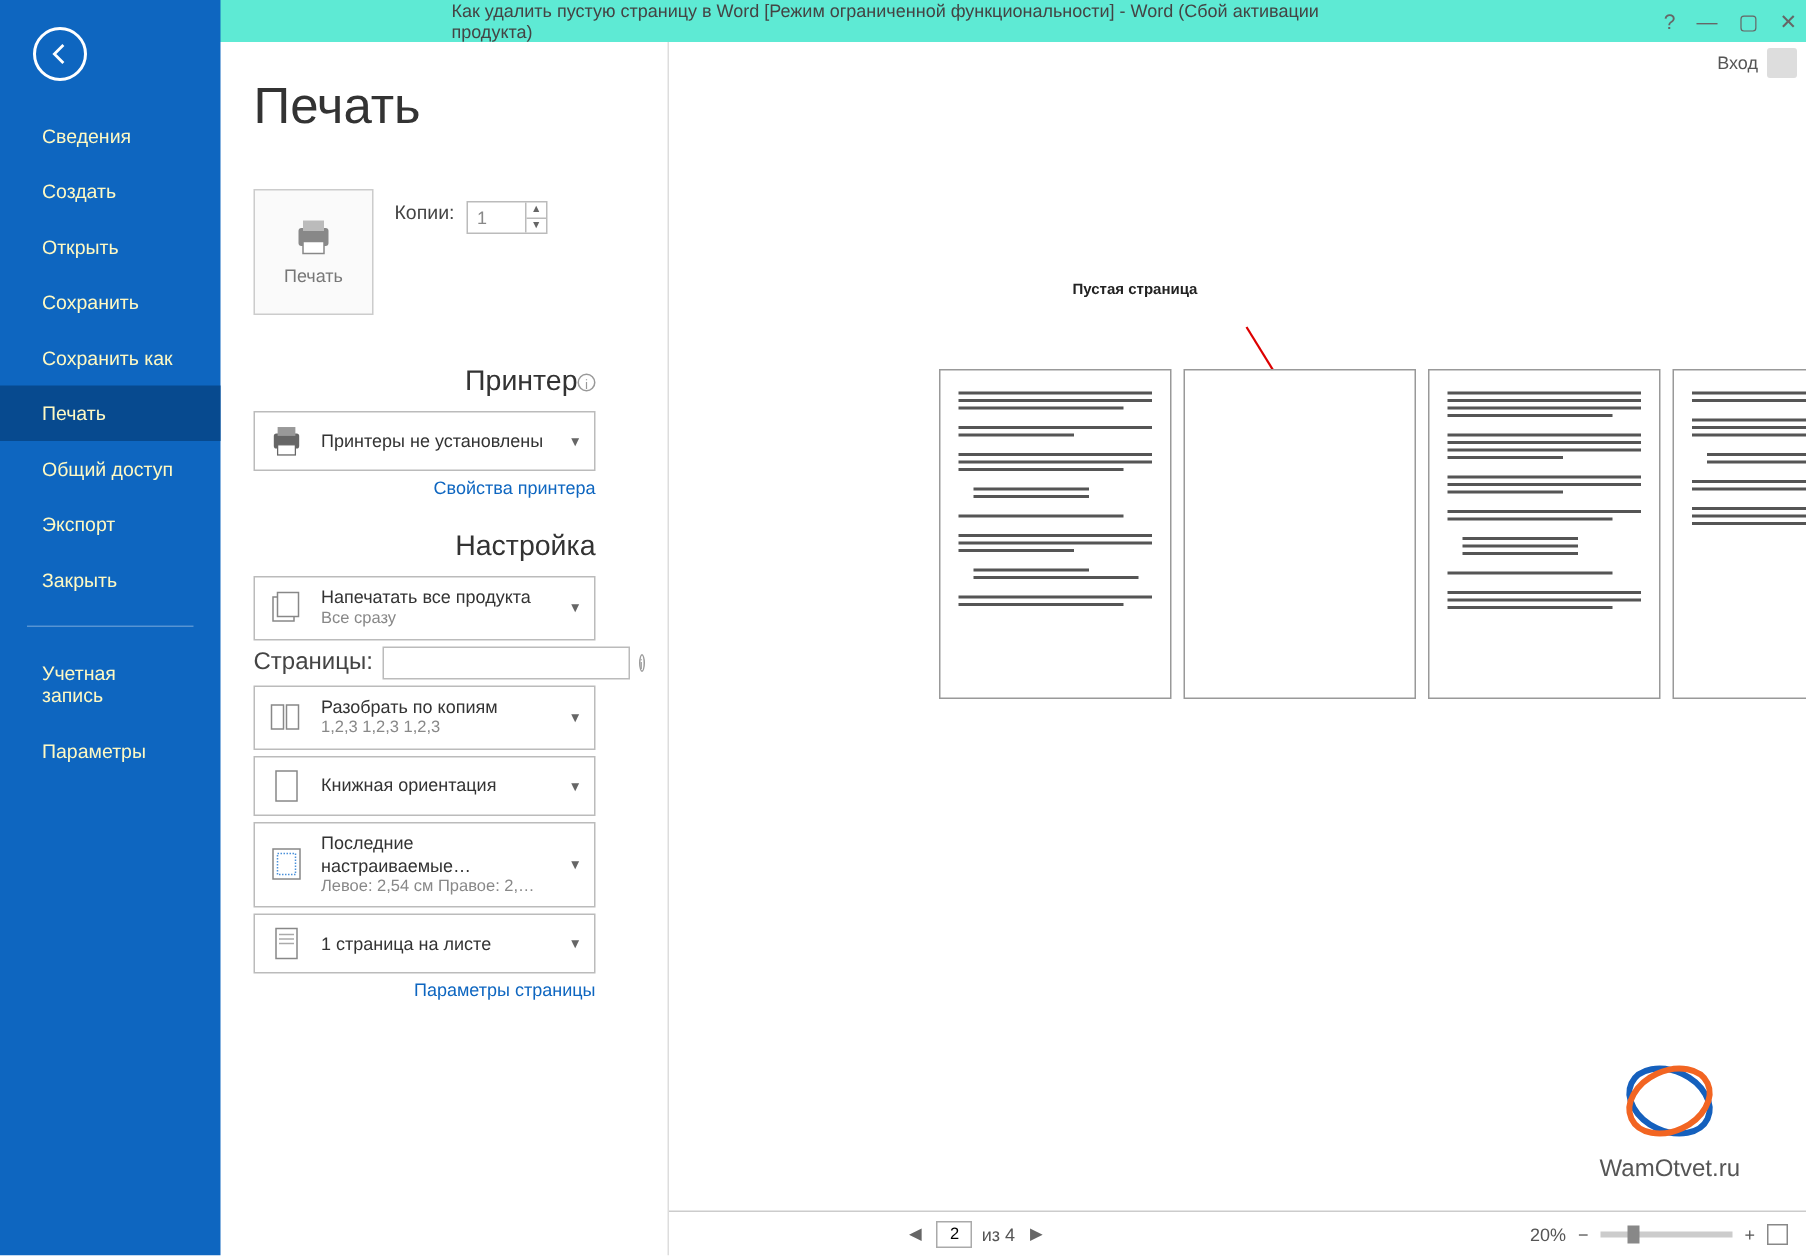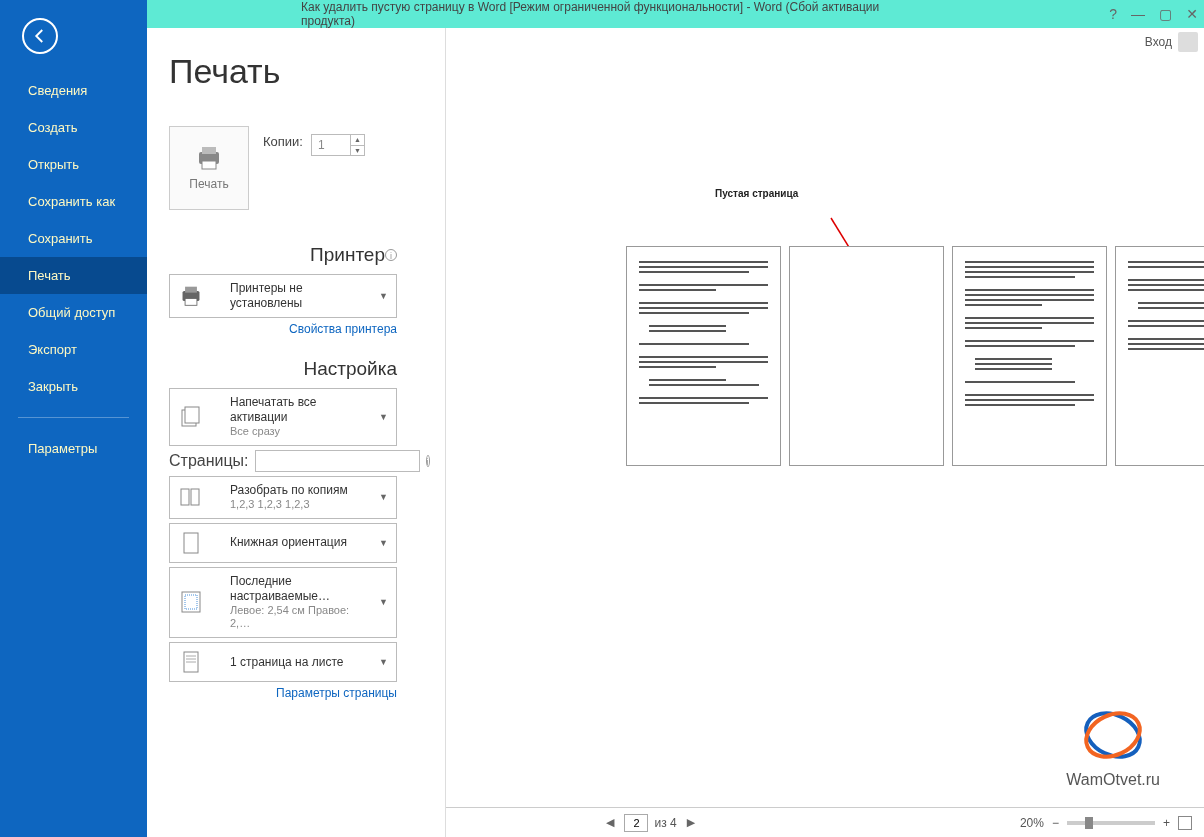--- a/index.html
+++ b/index.html
@@ -37,21 +37,21 @@
 .spinner { width: 54px; height: 22px; border: 1px solid #bbb; background: #fff; display: flex; align-items: center; position: relative; }
 .spinner input { width: 36px; border: none; outline: none; font-size: 12px; padding-left: 6px; color: #888; }
 .spinner-btns { position: absolute; right: 0; top: 0; bottom: 0; width: 14px; display: flex; flex-direction: column; border-left: 1px solid #bbb; }
 .spinner-btns div { flex: 1; font-size: 7px; text-align: center; line-height: 10px; color: #666; cursor: pointer; }
 .spinner-btns div:first-child { border-bottom: 1px solid #bbb; }
 
 .section-head { font-size: 19px; color: #333; margin: 22px 0 8px 0; clear: both; display: flex; align-items: center; justify-content: flex-end; }
 .section-head:first-of-type { padding-top: 98px; }
 .info-icon { width: 12px; height: 12px; border: 1px solid #999; border-radius: 50%; font-size: 9px; color: #999; text-align: center; line-height: 12px; }
 
-.dropdown { width: 228px; border: 1px solid #bbb; background: #fff; display: flex; align-items: center; padding: 6px 8px; gap: 26px; cursor: pointer; margin-bottom: 4px; position: relative; min-height: 38px; }
+.dropdown { width: 228px; border: 1px solid #bbb; background: #fff; display: flex; align-items: center; padding: 6px 8px; gap: 10px; cursor: pointer; margin-bottom: 4px; position: relative; min-height: 38px; }
 .dropdown .dd-icon { width: 26px; height: 26px; flex-shrink: 0; display: flex; align-items: center; justify-content: center; }
 .dropdown .dd-text { flex: 1; font-size: 12px; color: #333; line-height: 1.25; }
 .dropdown .dd-sub { font-size: 11px; color: #888; }
 .dropdown .dd-arrow { font-size: 9px; color: #666; }
 
 .link-right { text-align: right; font-size: 12px; color: #0e66c0; margin: 4px 0 14px 0; cursor: pointer; }
 
 .pages-row { display: flex; align-items: center; gap: 6px; margin-bottom: 4px; }
 .pages-row label { font-size: 16px; color: #444; }
 .pages-row input { flex: 1; height: 22px; border: 1px solid #bbb; padding: 0 4px; font-size: 12px; }
@@ -98,27 +98,29 @@
 
 <div class="sidebar">
   <div class="back-btn">
     <svg viewBox="0 0 24 24">
         <path d="M15 4l-8 8 8 8" stroke="#fff" stroke-width="2.5" fill="none"></path>
       </svg>
   </div>
   <div class="side-item">Сведения</div>
   <div class="side-item">Создать</div>
   <div class="side-item">Открыть</div>
+  <div class="side-item">Сохранить</div>
   <div class="side-item">Сохранить как</div>
-  <div class="side-item">Сохранить</div>
   <div class="side-item active">Печать</div>
   <div class="side-item">Общий доступ</div>
   <div class="side-item">Экспорт</div>
   <div class="side-item">Закрыть</div>
   <div class="side-divider"></div>
+  <div class="side-item" style="white-space:pre-line">Учетная
+запись</div>
   <div class="side-item">Параметры</div>
 </div>
 
 <div class="main">
   <div class="page-title">Печать</div>
 
   <div class="settings-col">
     <div class="print-btn-box">
       <svg width="30" height="26" viewBox="0 0 30 26">
         <rect x="5" y="7" width="20" height="12" rx="2" fill="#888"></rect>
@@ -160,21 +162,21 @@
     </div>
 
     <div class="dropdown">
       <div class="dd-icon">
         <svg width="24" height="24" viewBox="0 0 24 24">
             <rect x="3" y="5" width="14" height="16" fill="none" stroke="#888"></rect>
             <rect x="6" y="2" width="14" height="16" fill="#fff" stroke="#888"></rect>
           </svg>
       </div>
       <div class="dd-text">
-        <div>Напечатать все активации</div>
+        <div>Напечатать все продукта</div>
         <div class="dd-sub">Все сразу</div>
       </div>
       <div class="dd-arrow">▼</div>
     </div>
 
     <div class="pages-row">
       <label>Страницы:</label>
       <input value="" style="">
       <span class="info-icon">i</span>
     </div>

